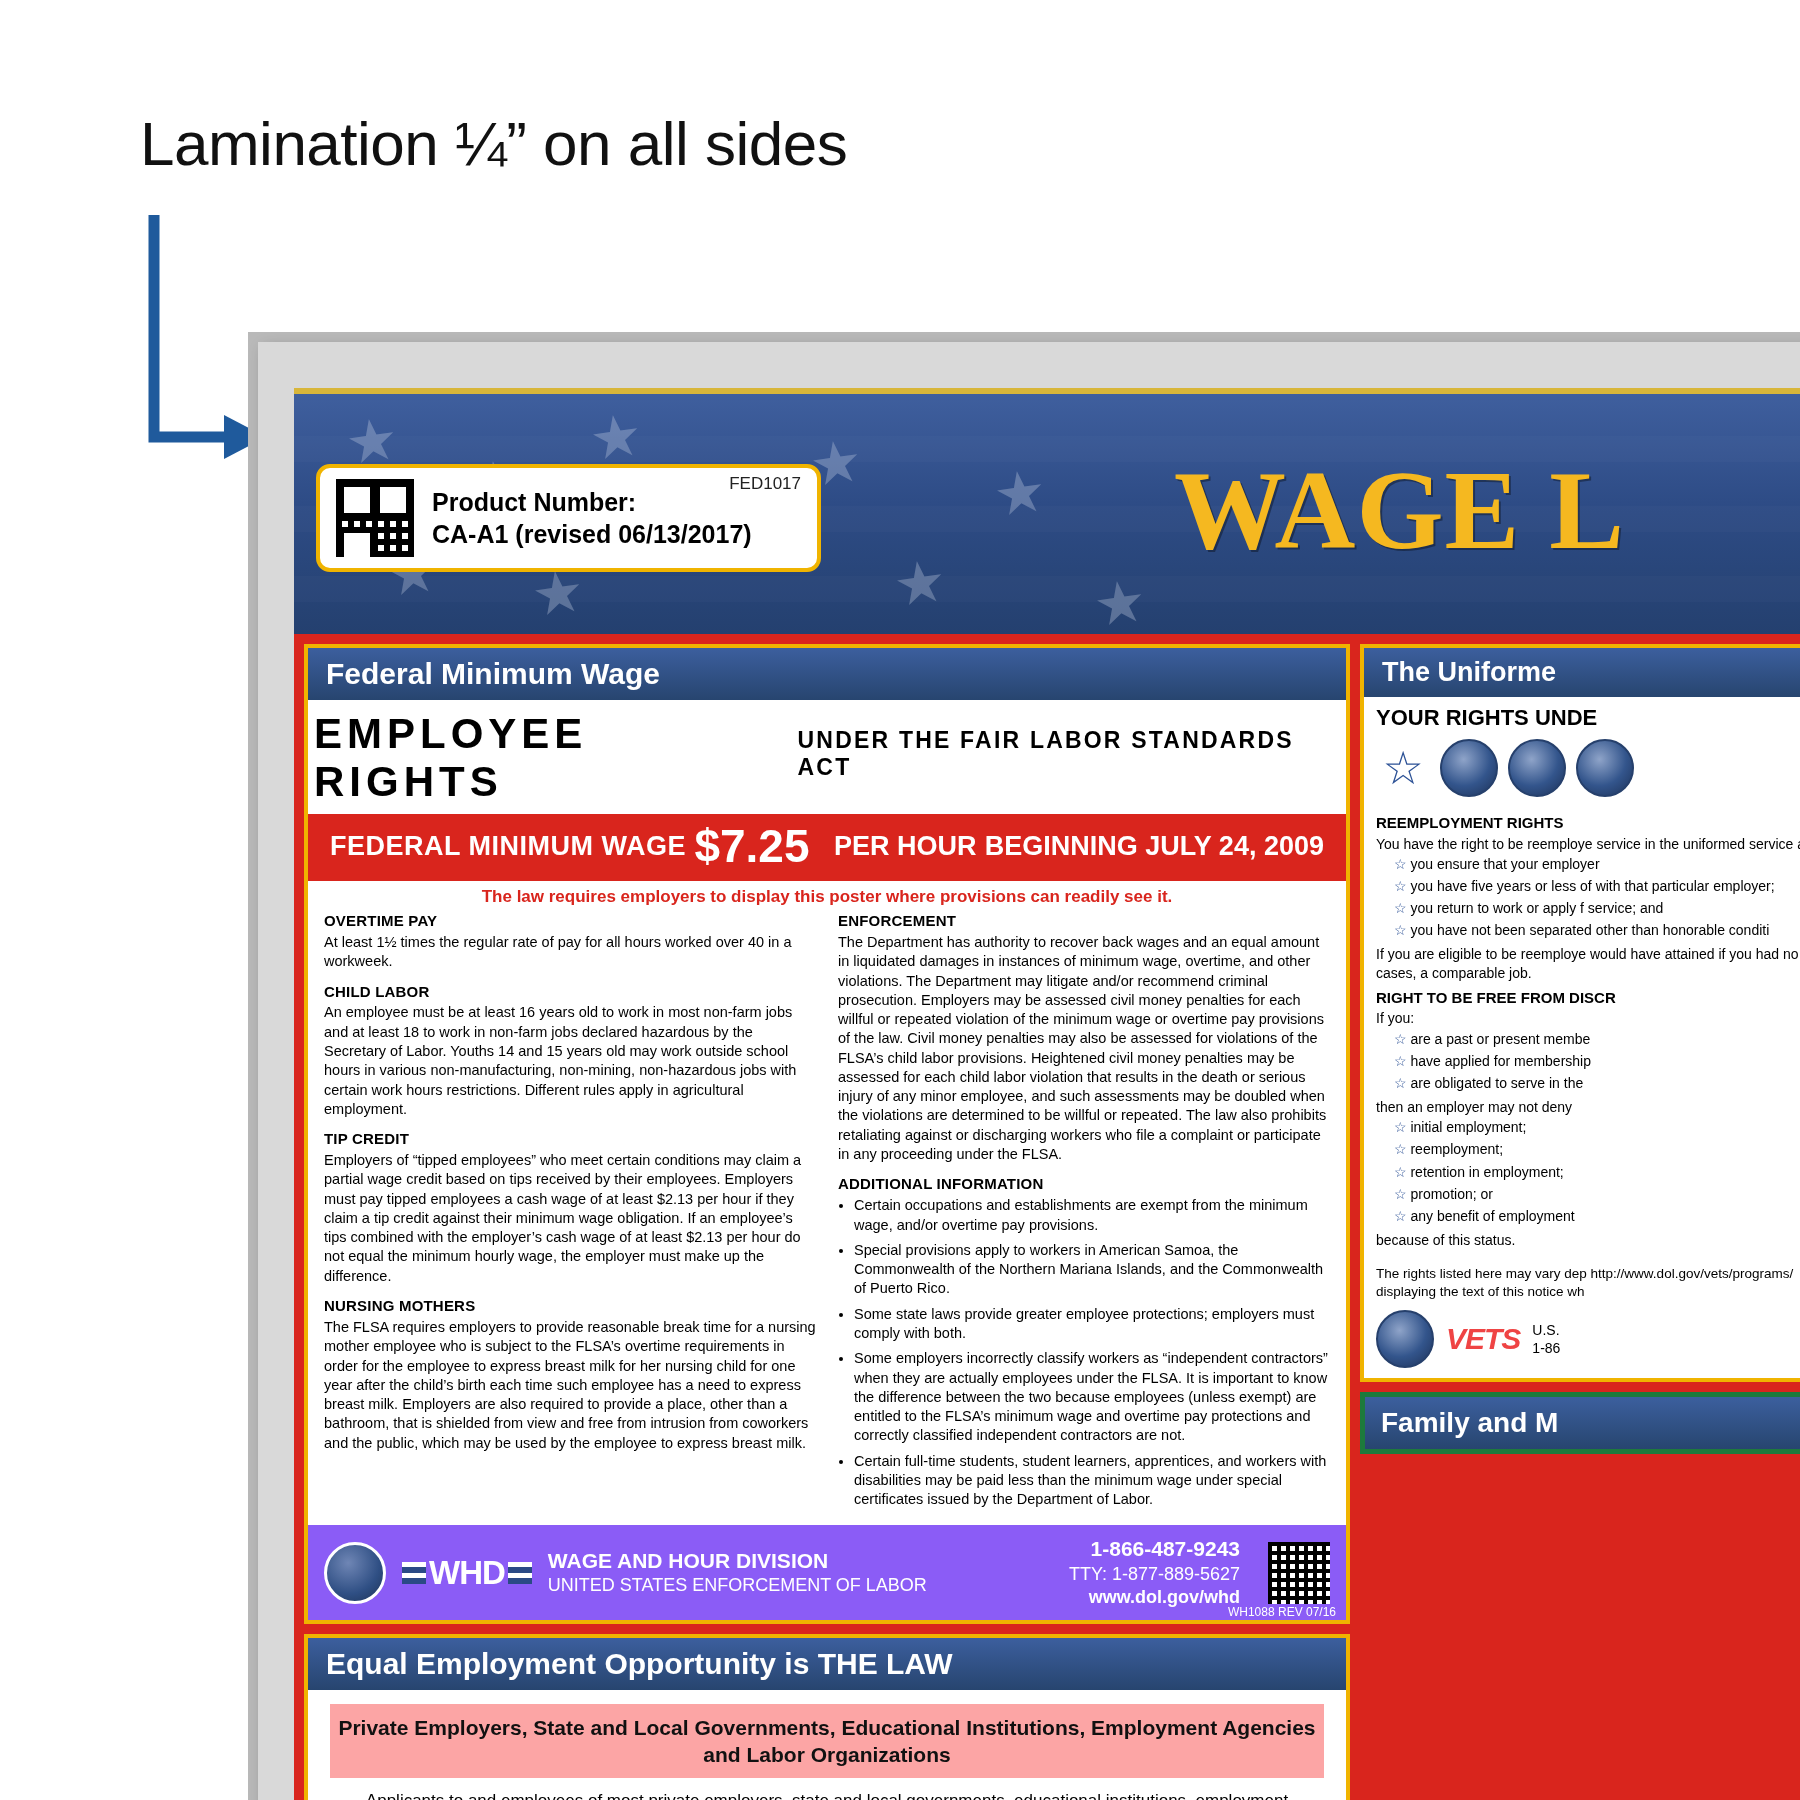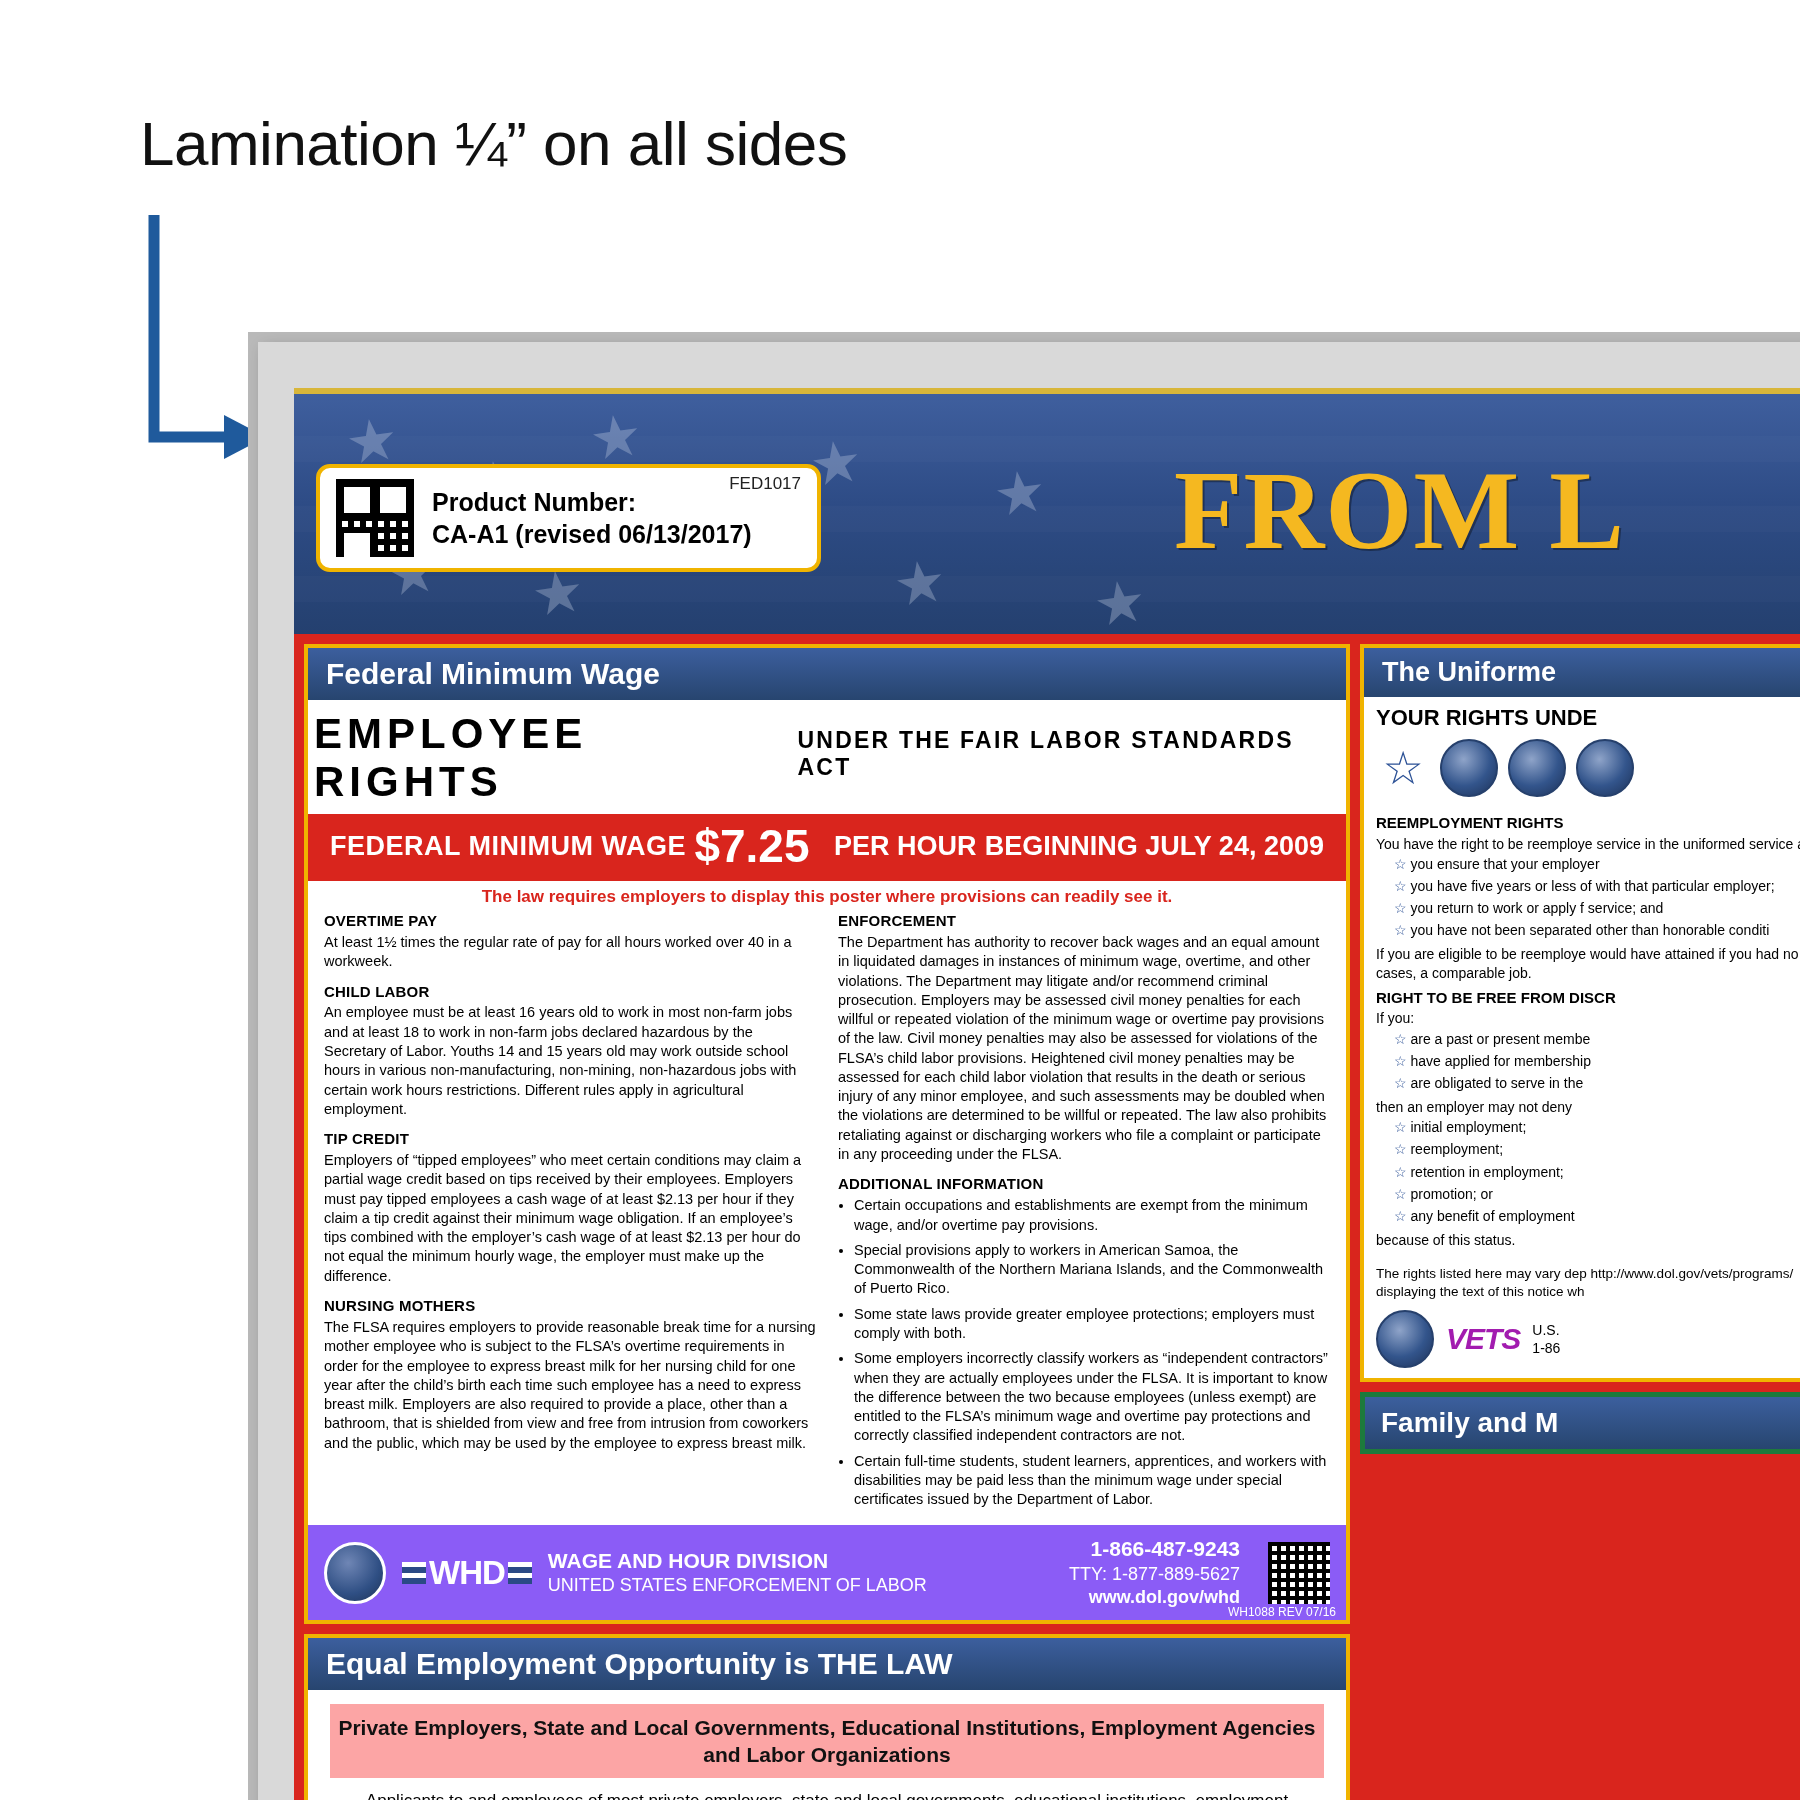--- a/index.html
+++ b/index.html
@@ -368,21 +368,21 @@
     padding: 8px 12px 4px;
     border-top: 0;
   }
   .vets-row {
     display: flex;
     align-items: center;
     gap: 12px;
     padding: 6px 12px 10px;
   }
   .vets-logo {
-    color: #a21caf;
+    color: #ef4444;
     font-weight: bold;
     font-style: italic;
     font-size: 30px;
     letter-spacing: -1px;
   }
   .vets-contact { font-size: 14px; line-height: 1.3; }
 
   .fmla-panel {
     border: 5px solid #1d7a3c;
     background: #fff;
@@ -433,21 +433,21 @@
       <div class="qr">
           <span class="qr-tr"></span>
         </div>
       <div class="product-text">
         <div>Product Number:</div>
         <div>CA-A1 (revised 06/13/2017)</div>
       </div>
       <div class="fed-code">FED1017</div>
     </div>
 
-    <div class="banner-title">FROM L</div>
+    <div class="banner-title">WAGE L</div>
   </div>
 
   <div class="poster-body">
     <div class="columns">
 
       <div class="col-left">
 
         <div class="panel">
           <div class="panel-head">Federal Minimum Wage</div>
 

